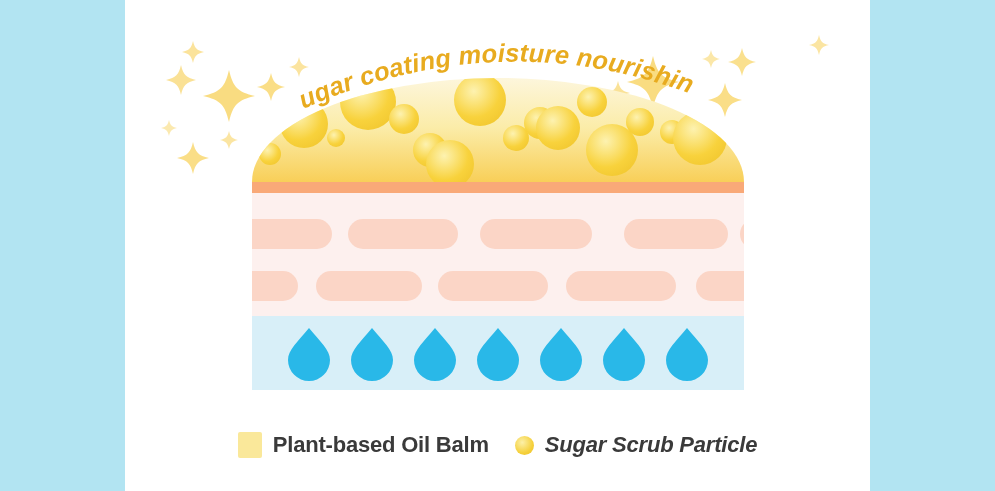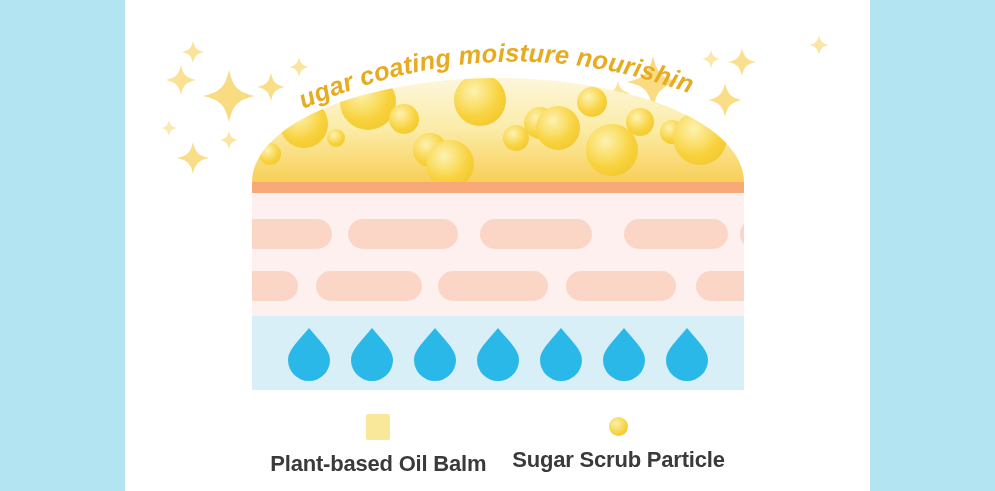--- a/index.html
+++ b/index.html
@@ -152,21 +152,20 @@
     width: 745px;
     height: 50px;
     display: flex;
     flex-direction: row;
     align-items: center;
     justify-content: center;
     gap: 26px;
   }
   .legend-item {
     display: flex;
-    flex-direction: column;
     align-items: center;
     gap: 11px;
   }
   .legend-swatch-square {
     width: 24px;
     height: 26px;
     border-radius: 2px;
     flex: none;
   }
   .legend-swatch-dot {
@@ -290,18 +289,18 @@
 
     </div>
 
     <div id="legend">
       <div class="legend-item">
         <div class="legend-swatch-square" style="background: rgb(250, 232, 154);"></div>
         <div class="legend-label" style="color: rgb(58, 58, 58);">Plant-based Oil Balm</div>
       </div>
       <div class="legend-item">
         <div class="legend-swatch-dot" style="background: radial-gradient(circle at 38% 34%, rgb(252, 240, 168) 0%, rgb(245, 208, 58) 62%, rgb(236, 192, 46) 100%);"></div>
-        <div class="legend-label" style="color: rgb(58, 58, 58);">Sugar Scrub Particle</div>
+        <div class="legend-label" style="color: rgb(58, 58, 58); font-style: italic;">Sugar Scrub Particle</div>
       </div>
     </div>
 
   </div>
 </div>
 
 </body></html>

